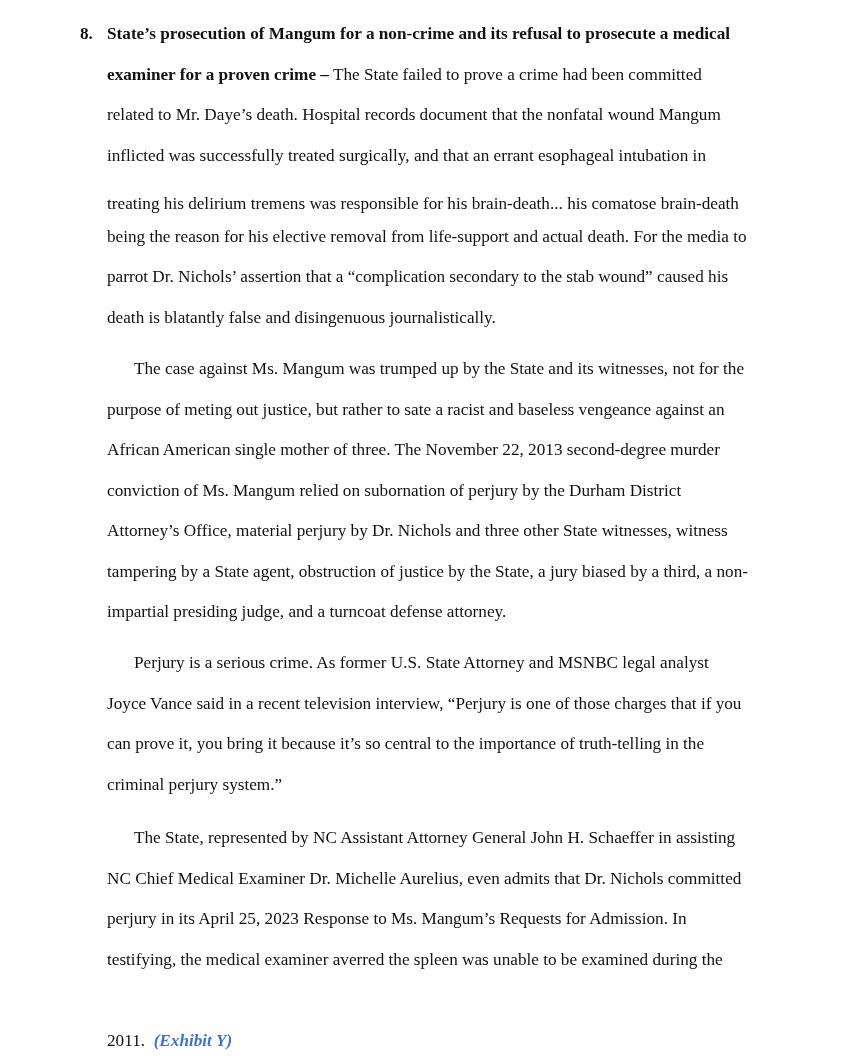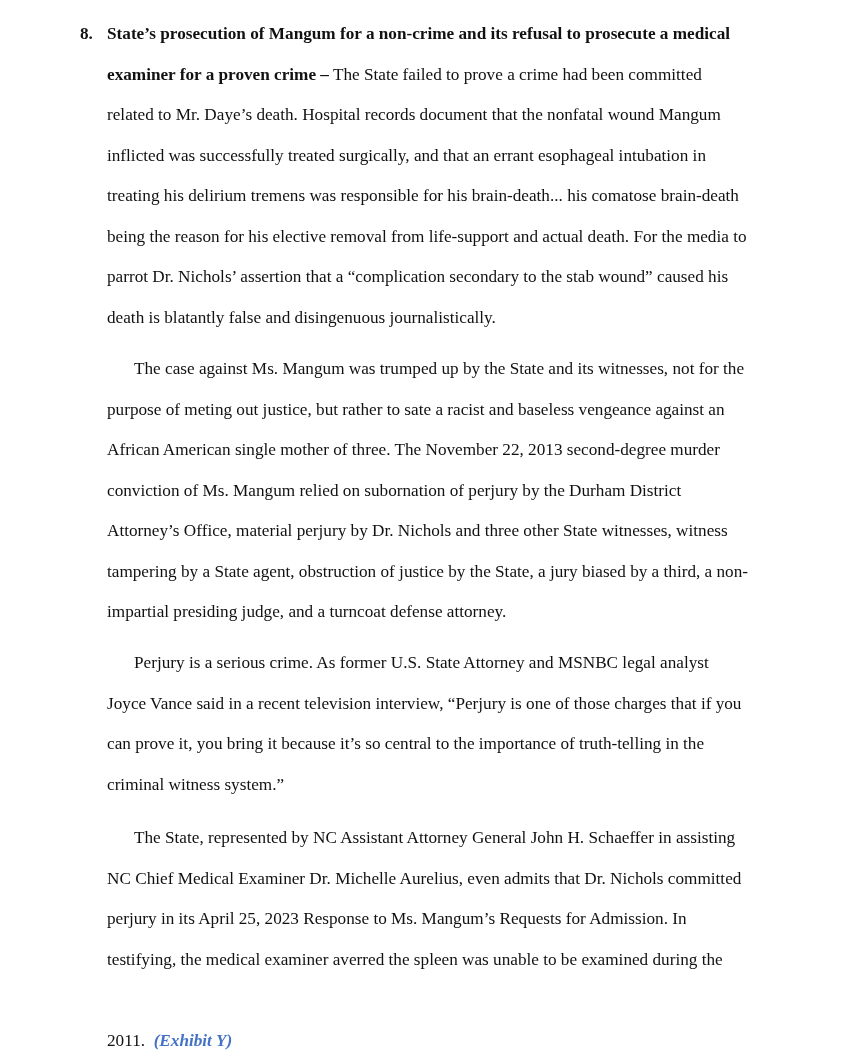--- a/index.html
+++ b/index.html
@@ -49,37 +49,37 @@
 <body>
 
 <div class="page">
 
   <span class="num" style="top:24px;">8.</span>
   <div class="line" style="top:24px;font-weight:bold;">State’s prosecution of Mangum for a non-crime and its refusal to prosecute a medical</div>
   <div class="line" style="top:65px;"><b>examiner for a proven crime –</b><span> The State failed to prove a crime had been committed</span></div>
 
   <div class="line" style="top:105px;">related to Mr. Daye’s death.  Hospital records document that the nonfatal wound Mangum</div>
   <div class="line" style="top:146px;">inflicted was successfully treated surgically, and that an errant esophageal intubation in</div>
-  <div class="line" style="top:186px;">treating his delirium tremens was responsible for his brain-death... his comatose brain-death</div>
+  <div class="line" style="top:194px;">treating his delirium tremens was responsible for his brain-death... his comatose brain-death</div>
   <div class="line" style="top:227px;">being the reason for his elective removal from life-support and actual death.  For the media to</div>
   <div class="line" style="top:267px;">parrot Dr. Nichols’ assertion that a “complication secondary to the stab wound” caused his</div>
   <div class="line" style="top:308px;">death is blatantly false and disingenuous journalistically.</div>
 
   <div class="line indent" style="top:359px;">The case against Ms. Mangum was trumped up by the State and its witnesses, not for the</div>
   <div class="line" style="top:400px;">purpose of meting out justice, but rather to sate a racist and baseless vengeance against an</div>
   <div class="line" style="top:440px;">African American single mother of three.  The November 22, 2013 second-degree murder</div>
   <div class="line" style="top:481px;">conviction of Ms. Mangum relied on subornation of perjury by the Durham District</div>
   <div class="line" style="top:521px;">Attorney’s Office, material perjury by Dr. Nichols and three other State witnesses, witness</div>
   <div class="line" style="top:562px;text-align:center;">tampering by a State agent, obstruction of justice by the State, a jury biased by a third, a non-</div>
   <div class="line" style="top:602px;">impartial presiding judge, and a turncoat defense attorney.</div>
 
   <div class="line indent" style="top:653px;">Perjury is a serious crime.  As former U.S. State Attorney and MSNBC legal analyst</div>
   <div class="line" style="top:694px;">Joyce Vance said in a recent television interview, “Perjury is one of those charges that if you</div>
   <div class="line" style="top:734px;">can prove it, you bring it because it’s so central to the importance of truth-telling in the</div>
-  <div class="line" style="top:775px;">criminal witness system.”</div>
+  <div class="line" style="top:775px;">criminal perjury system.”</div>
 
   <div class="line indent" style="top:828px;">The State, represented by NC Assistant Attorney General John H. Schaeffer in assisting</div>
   <div class="line" style="top:869px;">NC Chief Medical Examiner Dr. Michelle Aurelius, even admits that Dr. Nichols committed</div>
   <div class="line" style="top:909px;">perjury in its April 25, 2023 Response to Ms. Mangum’s Requests for Admission.  In</div>
   <div class="line" style="top:950px;">testifying, the medical examiner averred the spleen was unable to be examined during the</div>
   <div class="line" style="top:1031px;"><span style="white-space:pre;">2011.  </span><span class="exhibit">(Exhibit Y)</span></div>
 
 </div>
 
 </body></html>

